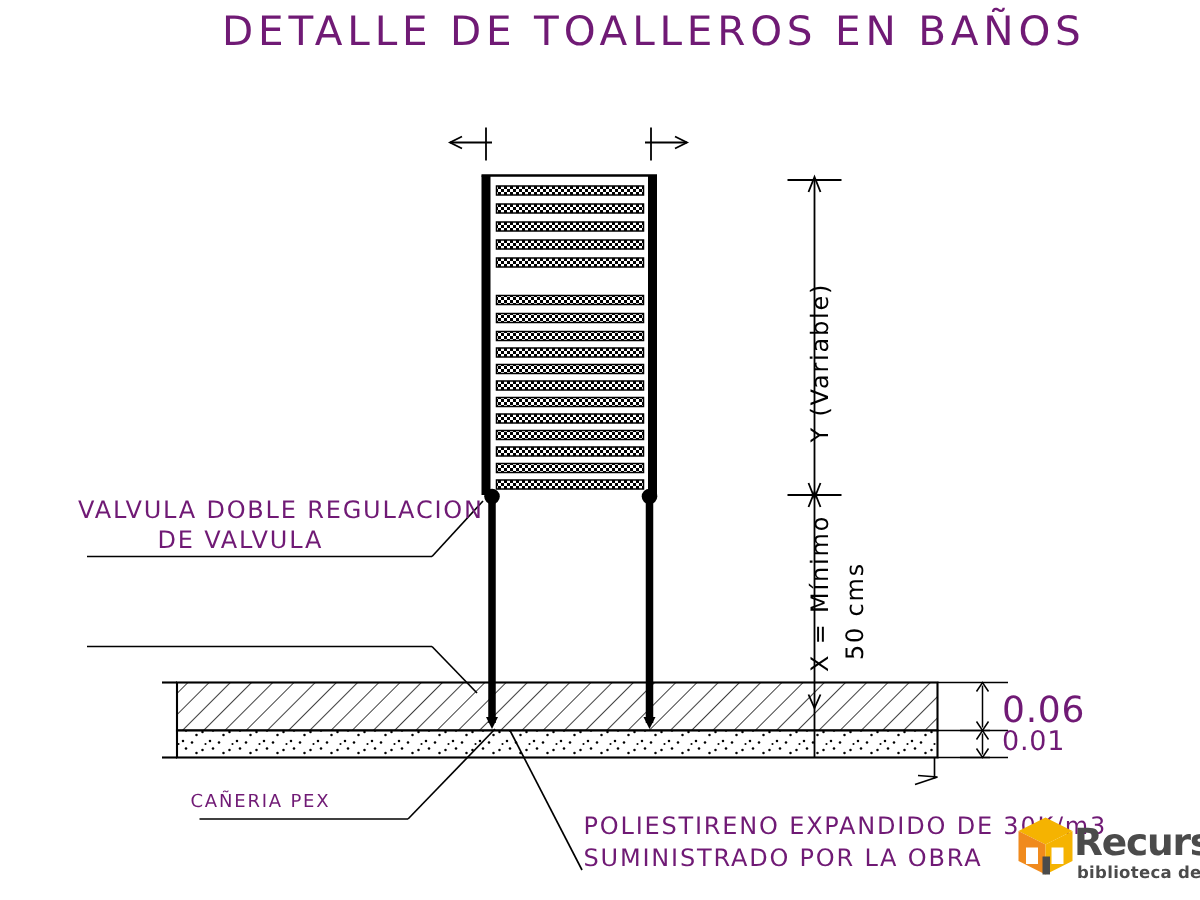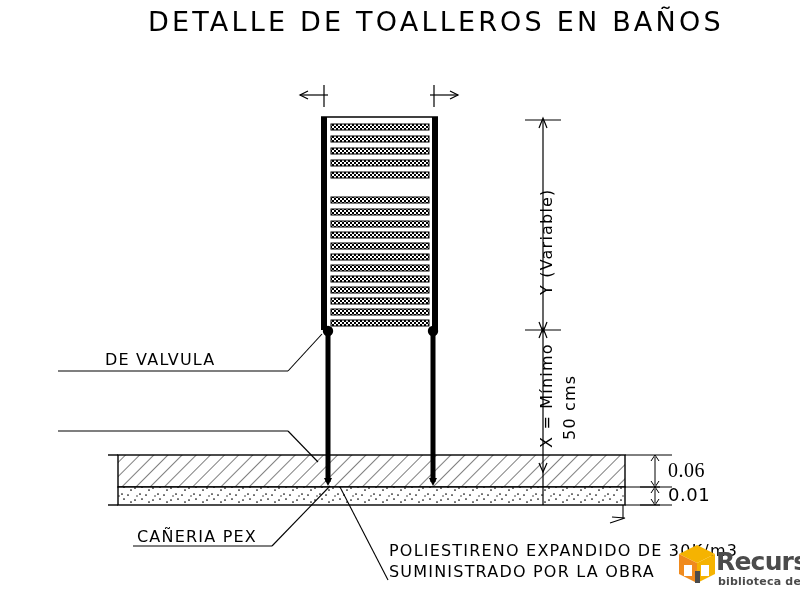--- a/index.html
+++ b/index.html
@@ -21,38 +21,38 @@
   #drawing {
     position: absolute;
     left: 0;
     top: 0;
     width: 800px;
     height: 600px;
   }
   .cad-text {
     position: absolute;
     font-family: "DejaVu Sans", sans-serif;
-    color: #000000;
+    color: #701a75;
     white-space: pre;
     letter-spacing: 1.2px;
     font-weight: 400;
   }
   #title-text {
     left: 148px;
     top: 6px;
     font-size: 27px;
     letter-spacing: 3.2px;
   }
   #label-valve-1 { left: 52px; top: 330px; font-size: 16px; }
   #label-valve-2 { left: 105px; top: 350px; font-size: 16px; }
   #label-radier  { left: 62px; top: 410px; font-size: 16px; }
-  #label-caneria { left: 137px; top: 527px; font-size: 16px; }
+  #label-caneria { left: 127px; top: 527px; font-size: 12px; }
   #label-polies-1 { left: 389px; top: 541px; font-size: 16px; }
   #label-polies-2 { left: 389px; top: 562px; font-size: 16px; }
-  #dim-006 { left: 668px; top: 459px; font-size: 20px; letter-spacing: 0.5px; font-family: Liberation Serif, serif; }
+  #dim-006 { left: 668px; top: 459px; font-size: 24px; letter-spacing: 0.5px; }
   #dim-002 { left: 668px; top: 484px; font-size: 18px; letter-spacing: 0.5px; }
   #dim-z   { left: 310px; top: 82px; font-size: 17px; letter-spacing: 0.8px; }
 
   .rot-text {
     position: absolute;
     font-family: "DejaVu Sans", sans-serif;
     color: #000000;
     white-space: pre;
     font-size: 16px;
     letter-spacing: 1.2px;
@@ -244,20 +244,21 @@
 
   <div class="cad-text" id="title-text">DETALLE DE TOALLEROS EN BAÑOS</div>
 
 
   <div class="rot-text" id="dim-y">Y (Variable)</div>
 
   <div class="rot-text" id="dim-x-1">X = Mínimo</div>
 
   <div class="rot-text" id="dim-x-2">50 cms</div>
 
+  <div class="cad-text" id="label-valve-1">VALVULA DOBLE REGULACION</div>
   <div class="cad-text" id="label-valve-2">DE VALVULA</div>
 
 
   <div class="cad-text" id="label-caneria">CAÑERIA PEX</div>
 
   <div class="cad-text" id="label-polies-1">POLIESTIRENO EXPANDIDO DE 30K/m3</div>
   <div class="cad-text" id="label-polies-2">SUMINISTRADO POR LA OBRA</div>
 
   <div class="cad-text" id="dim-006">0.06</div>
   <div class="cad-text" id="dim-002">0.01</div>

